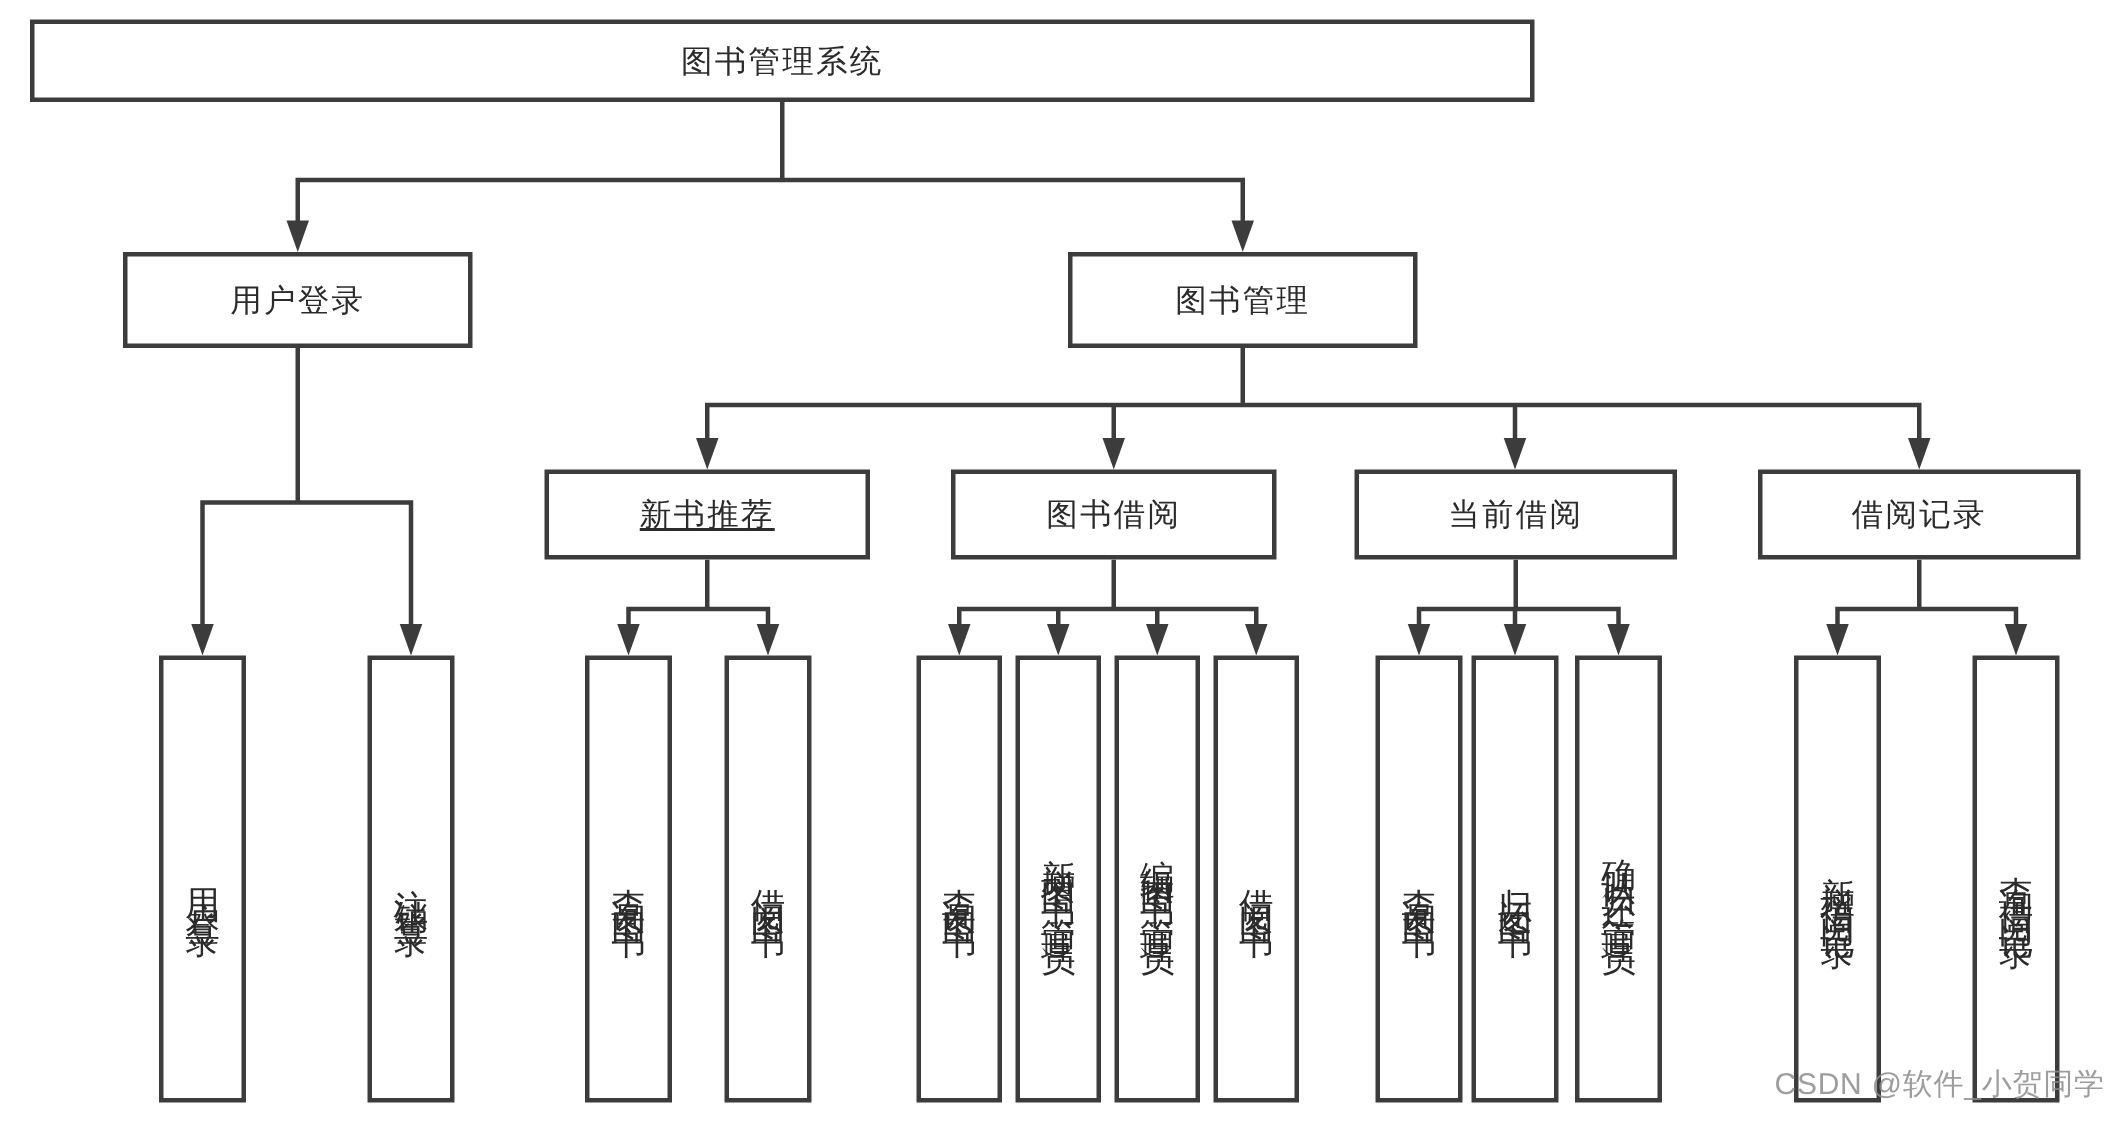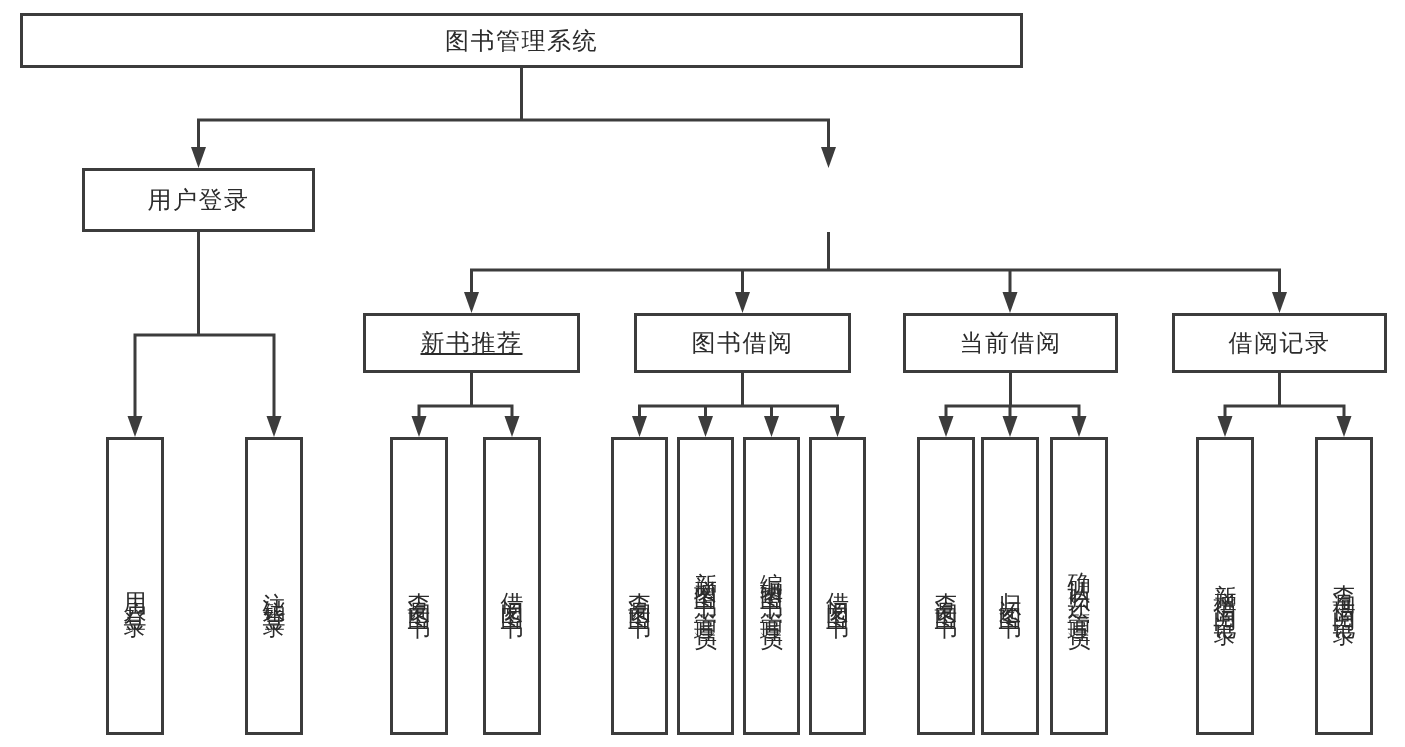--- a/index.html
+++ b/index.html
@@ -5,21 +5,21 @@
   html,body{margin:0;padding:0;background:#ffffff;}
   .canvas{
     position:relative;width:1405px;height:747px;background:#ffffff;
     font-family:"Liberation Sans",sans-serif;color:#2b2b2b;overflow:hidden;
   }
   .connectors{position:absolute;left:0;top:0;width:1405px;height:747px;}
   .box{
     position:absolute;box-sizing:border-box;border:3px solid #3c3c3c;background:#ffffff;
     display:flex;align-items:center;justify-content:center;
   }
-  .hlabel{font-size:24px;letter-spacing:1.5px;white-space:nowrap;}
+  .hlabel{font-size:21px;letter-spacing:1.5px;white-space:nowrap;}
   .vbox .vlabel{
     writing-mode:vertical-rl;text-orientation:mixed;
     font-size:23px;letter-spacing:8px;padding-top:8px;line-height:1;white-space:nowrap;
   }
   .watermark{
     position:absolute;left:1183px;top:709px;font-size:20px;letter-spacing:0.5px;
     color:rgba(140,140,140,0.85);white-space:nowrap;
   }
 </style>
 </head>
@@ -59,20 +59,23 @@
       <polygon points="1336.5,416 1351.5,416 1344,437"></polygon>
     </g>
   </svg>
 
   <div class="box" style="left:20px;top:13px;width:1003px;height:55px;">
     <span class="hlabel">图书管理系统</span>
   </div>
 
   <div class="box" style="left:82px;top:168px;width:233px;height:64px;">
     <span class="hlabel">用户登录</span>
+  </div>
+  <div class="box" style="left:712px;top:168px;width:233px;height:64px;">
+    <span class="hlabel">图书管理</span>
   </div>
 
   <div class="box" style="left:363px;top:313px;width:217px;height:60px;text-decoration:underline;">
     <span class="hlabel">新书推荐</span>
   </div>
   <div class="box" style="left:903px;top:313px;width:215px;height:60px;">
     <span class="hlabel">当前借阅</span>
   </div>
   <div class="box" style="left:634px;top:313px;width:217px;height:60px;">
     <span class="hlabel">图书借阅</span>
@@ -118,14 +121,15 @@
     <span class="vlabel">确认归还（管理员）</span>
   </div>
 
   <div class="box vbox" style="left:1196px;top:437px;width:58px;height:298px;">
     <span class="vlabel">新增借阅记录</span>
   </div>
   <div class="box vbox" style="left:1315px;top:437px;width:58px;height:298px;">
     <span class="vlabel">查询借阅记录</span>
   </div>
 
+  <div class="watermark">CSDN @软件_小贺同学</div>
 
 </div>
 
 </body></html>

